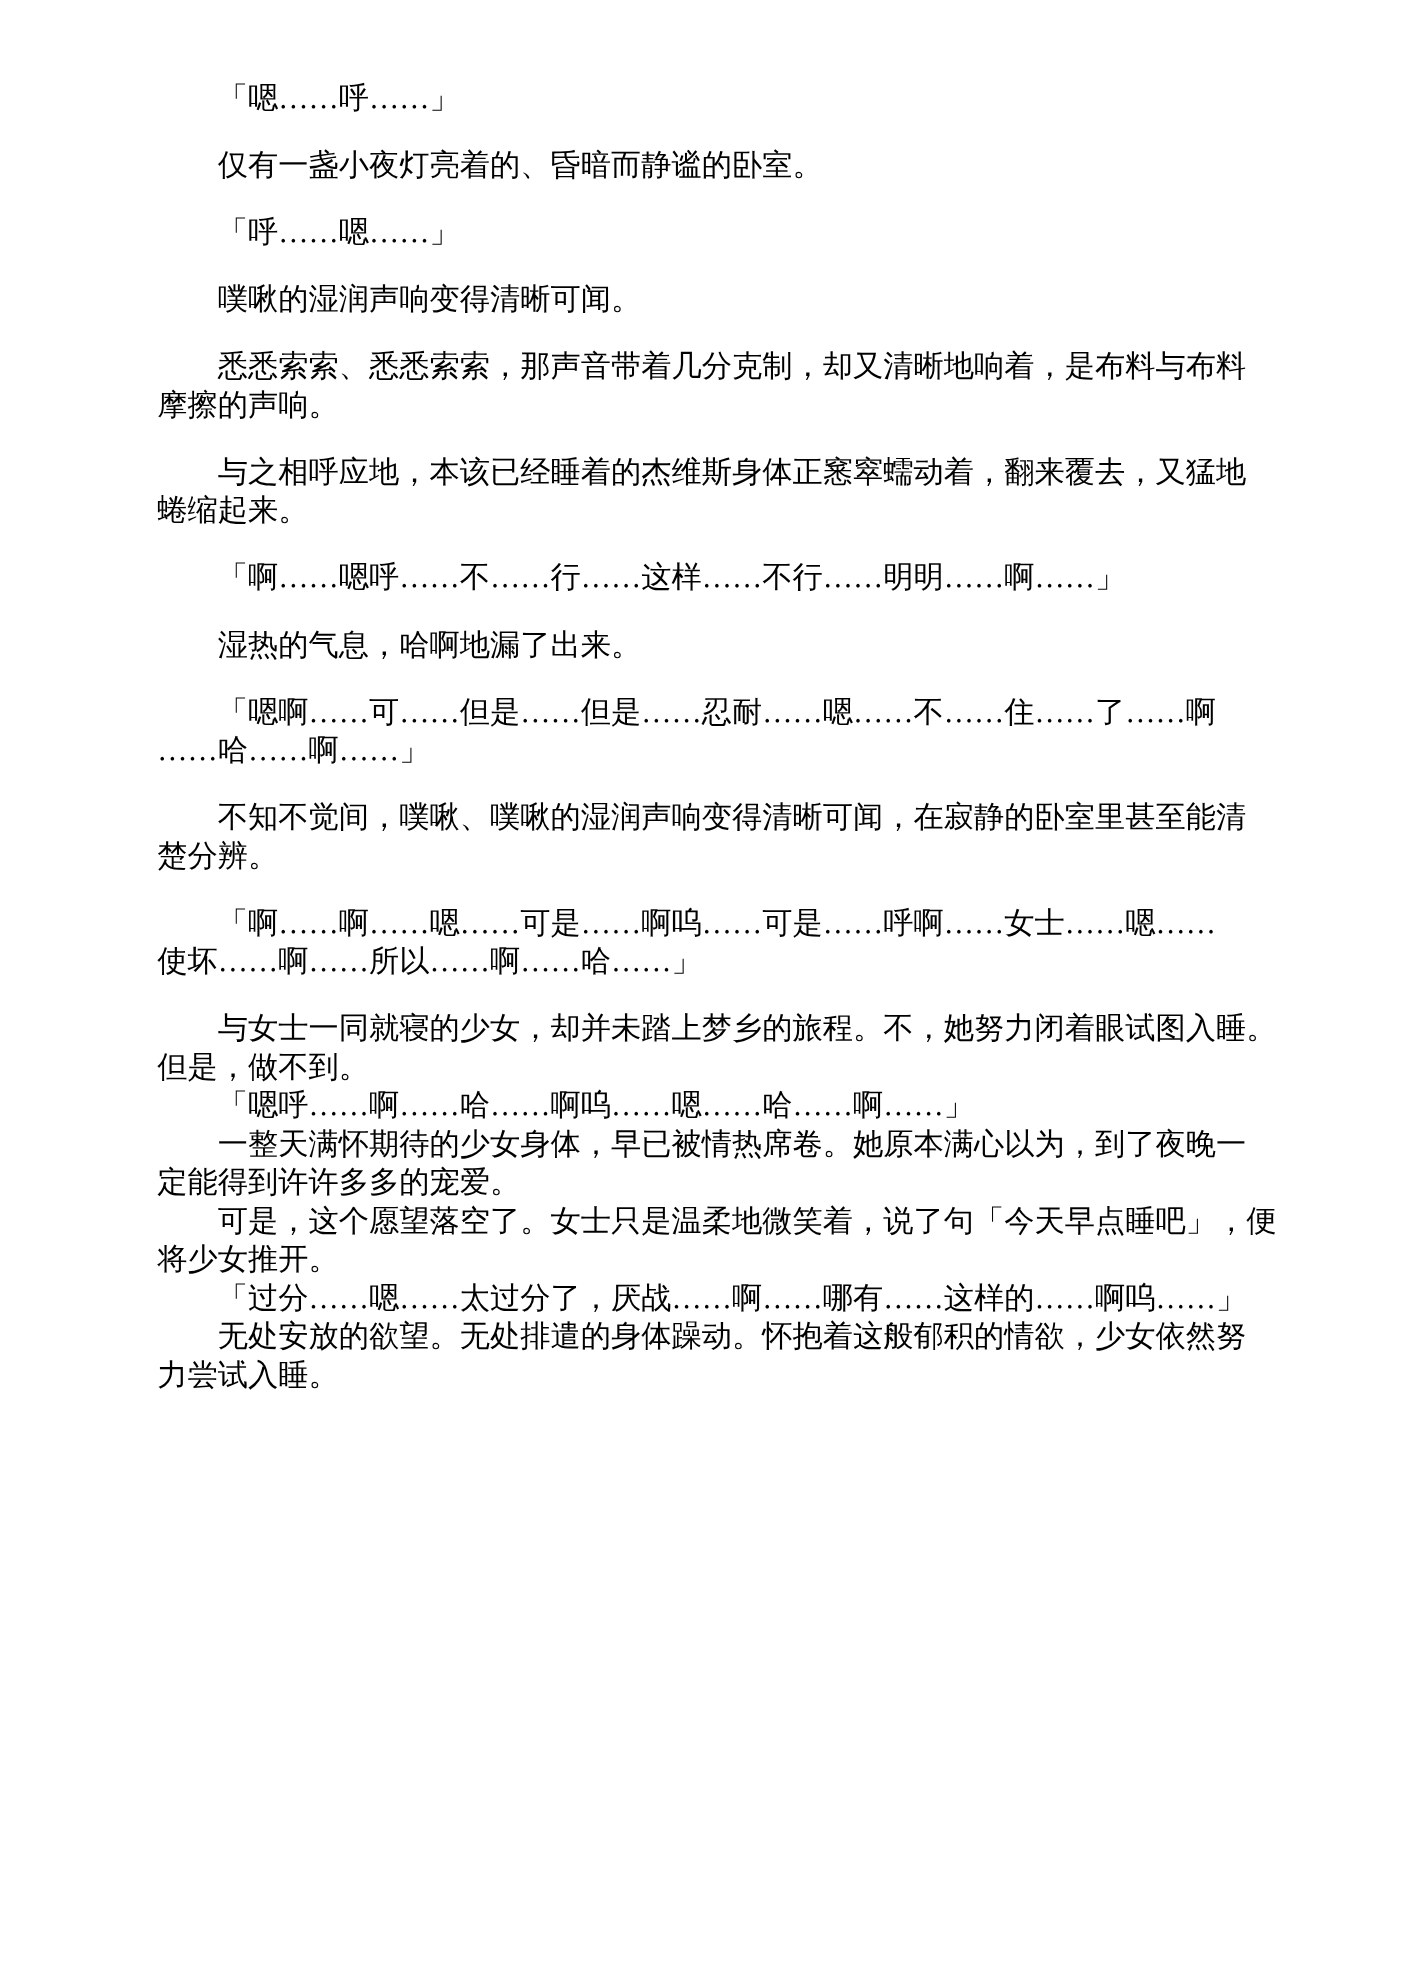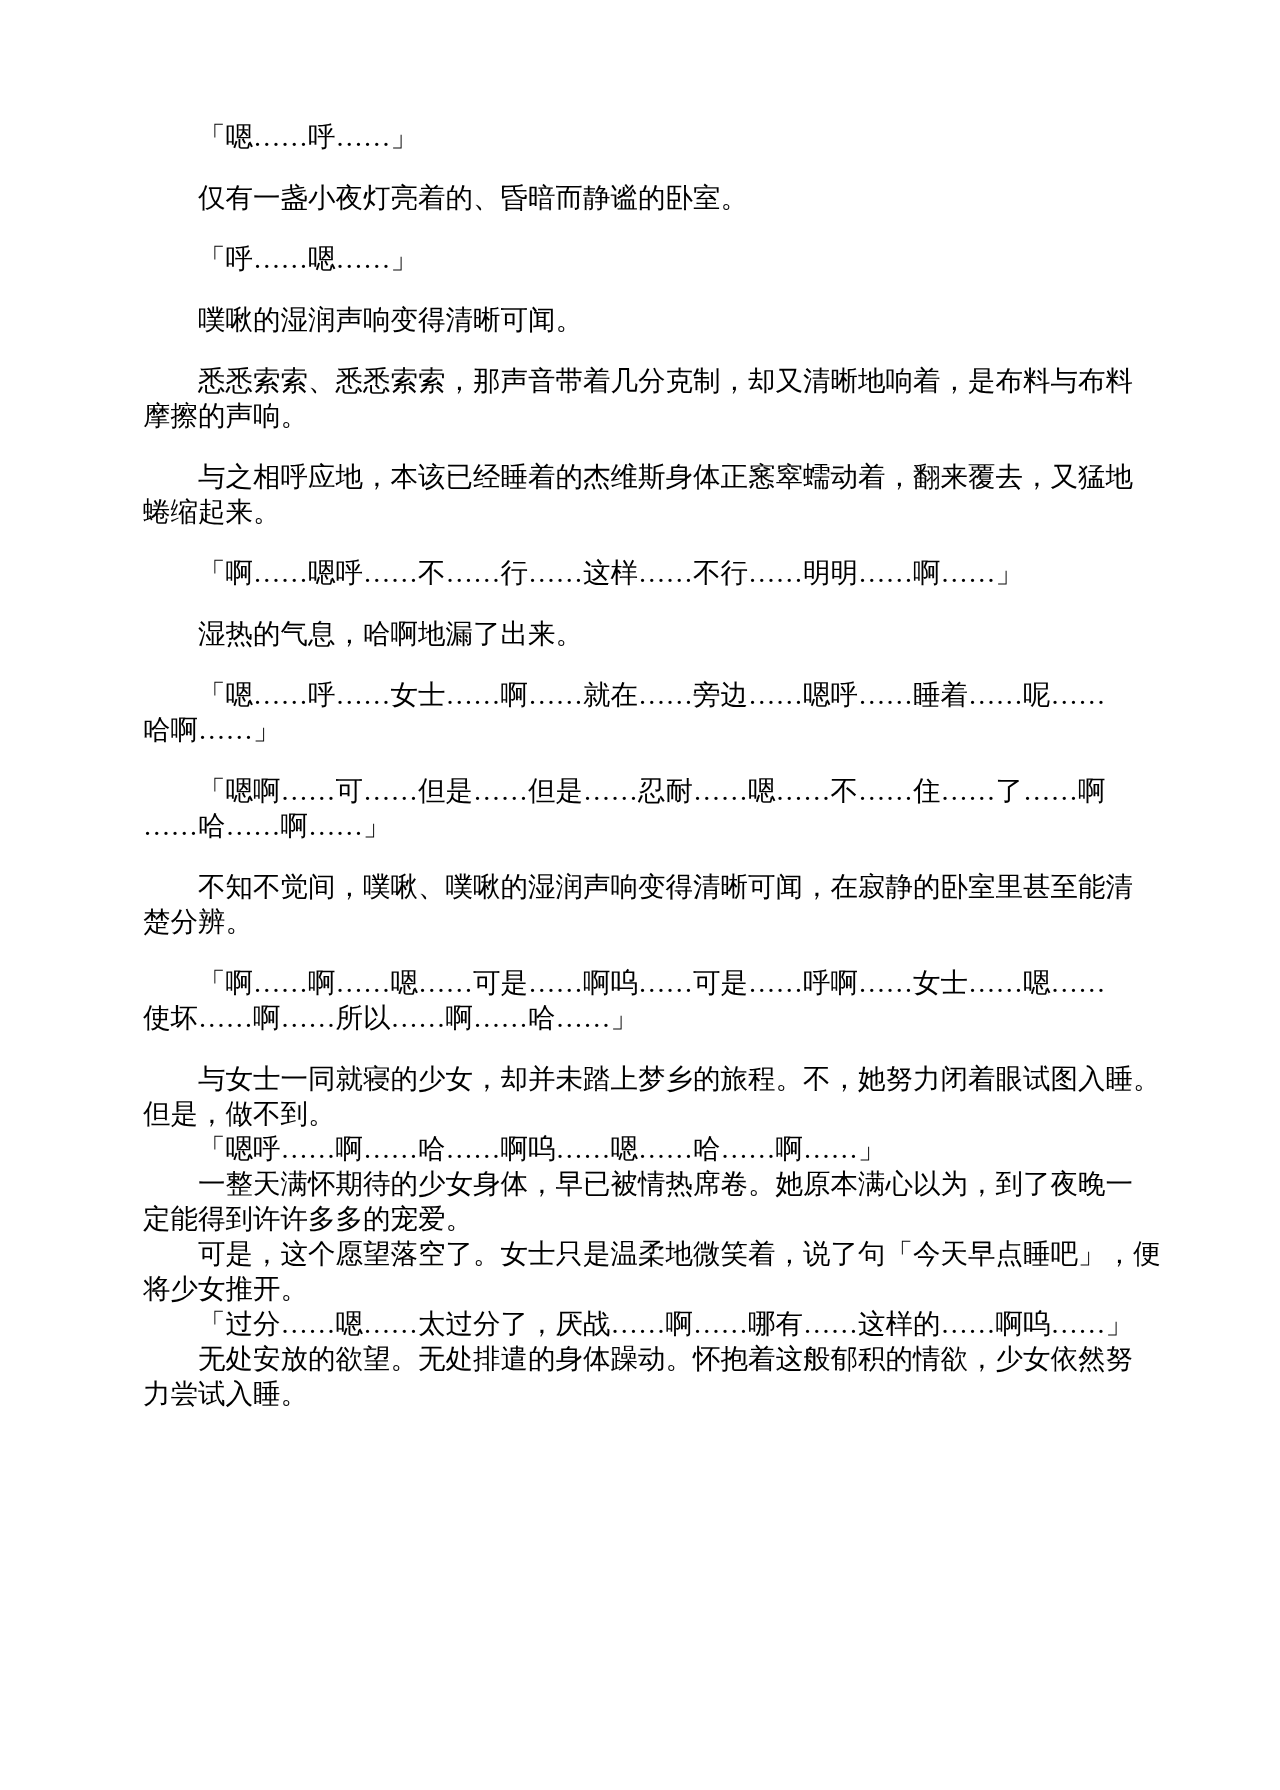--- a/index.html
+++ b/index.html
@@ -10,21 +10,21 @@
     width: 1280px;
     height: 1790px;
     background: #ffffff;
     overflow: hidden;
   }
   .page {
     box-sizing: border-box;
     width: 1280px;
     height: 1650px;
     background: #ffffff;
-    padding: 119px 90px 0 143px;
+    padding: 71px 90px 0 143px;
   }
   .text-block {
     width: 1047px;
   }
   .para {
     margin: 0;
     padding: 0;
     font-family: "Liberation Serif", "DejaVu Serif", serif;
     font-size: 27.5px;
     line-height: 35px;
@@ -45,22 +45,20 @@
       <p class="para">「嗯……呼……」</p>
       <p class="para gap">仅有一盏小夜灯亮着的、昏暗而静谧的卧室。</p>
       <p class="para gap">「呼……嗯……」</p>
       <p class="para gap">噗啾的湿润声响变得清晰可闻。</p>
       <p class="para gap">悉悉索索、悉悉索索，那声音带着几分克制，却又清晰地响着，是布料与布料
 摩擦的声响。</p>
       <p class="para gap">与之相呼应地，本该已经睡着的杰维斯身体正窸窣蠕动着，翻来覆去，又猛地
 蜷缩起来。</p>
       <p class="para gap">「啊……嗯呼……不……行……这样……不行……明明……啊……」</p>
       <p class="para gap">湿热的气息，哈啊地漏了出来。</p>
-      <p class="para gap">「嗯……呼……女士……啊……就在……旁边……嗯呼……睡着……呢……
-哈啊……」</p>
       <p class="para gap">「嗯啊……可……但是……但是……忍耐……嗯……不……住……了……啊
 ……哈……啊……」</p>
       <p class="para gap">不知不觉间，噗啾、噗啾的湿润声响变得清晰可闻，在寂静的卧室里甚至能清
 楚分辨。</p>
       <p class="para gap">「啊……啊……嗯……可是……啊呜……可是……呼啊……女士……嗯……
 使坏……啊……所以……啊……哈……」</p>
       <p class="para gap">与女士一同就寝的少女，却并未踏上梦乡的旅程。不，她努力闭着眼试图入睡。
 但是，做不到。</p>
       <p class="para">「嗯呼……啊……哈……啊呜……嗯……哈……啊……」</p>
       <p class="para">一整天满怀期待的少女身体，早已被情热席卷。她原本满心以为，到了夜晚一

